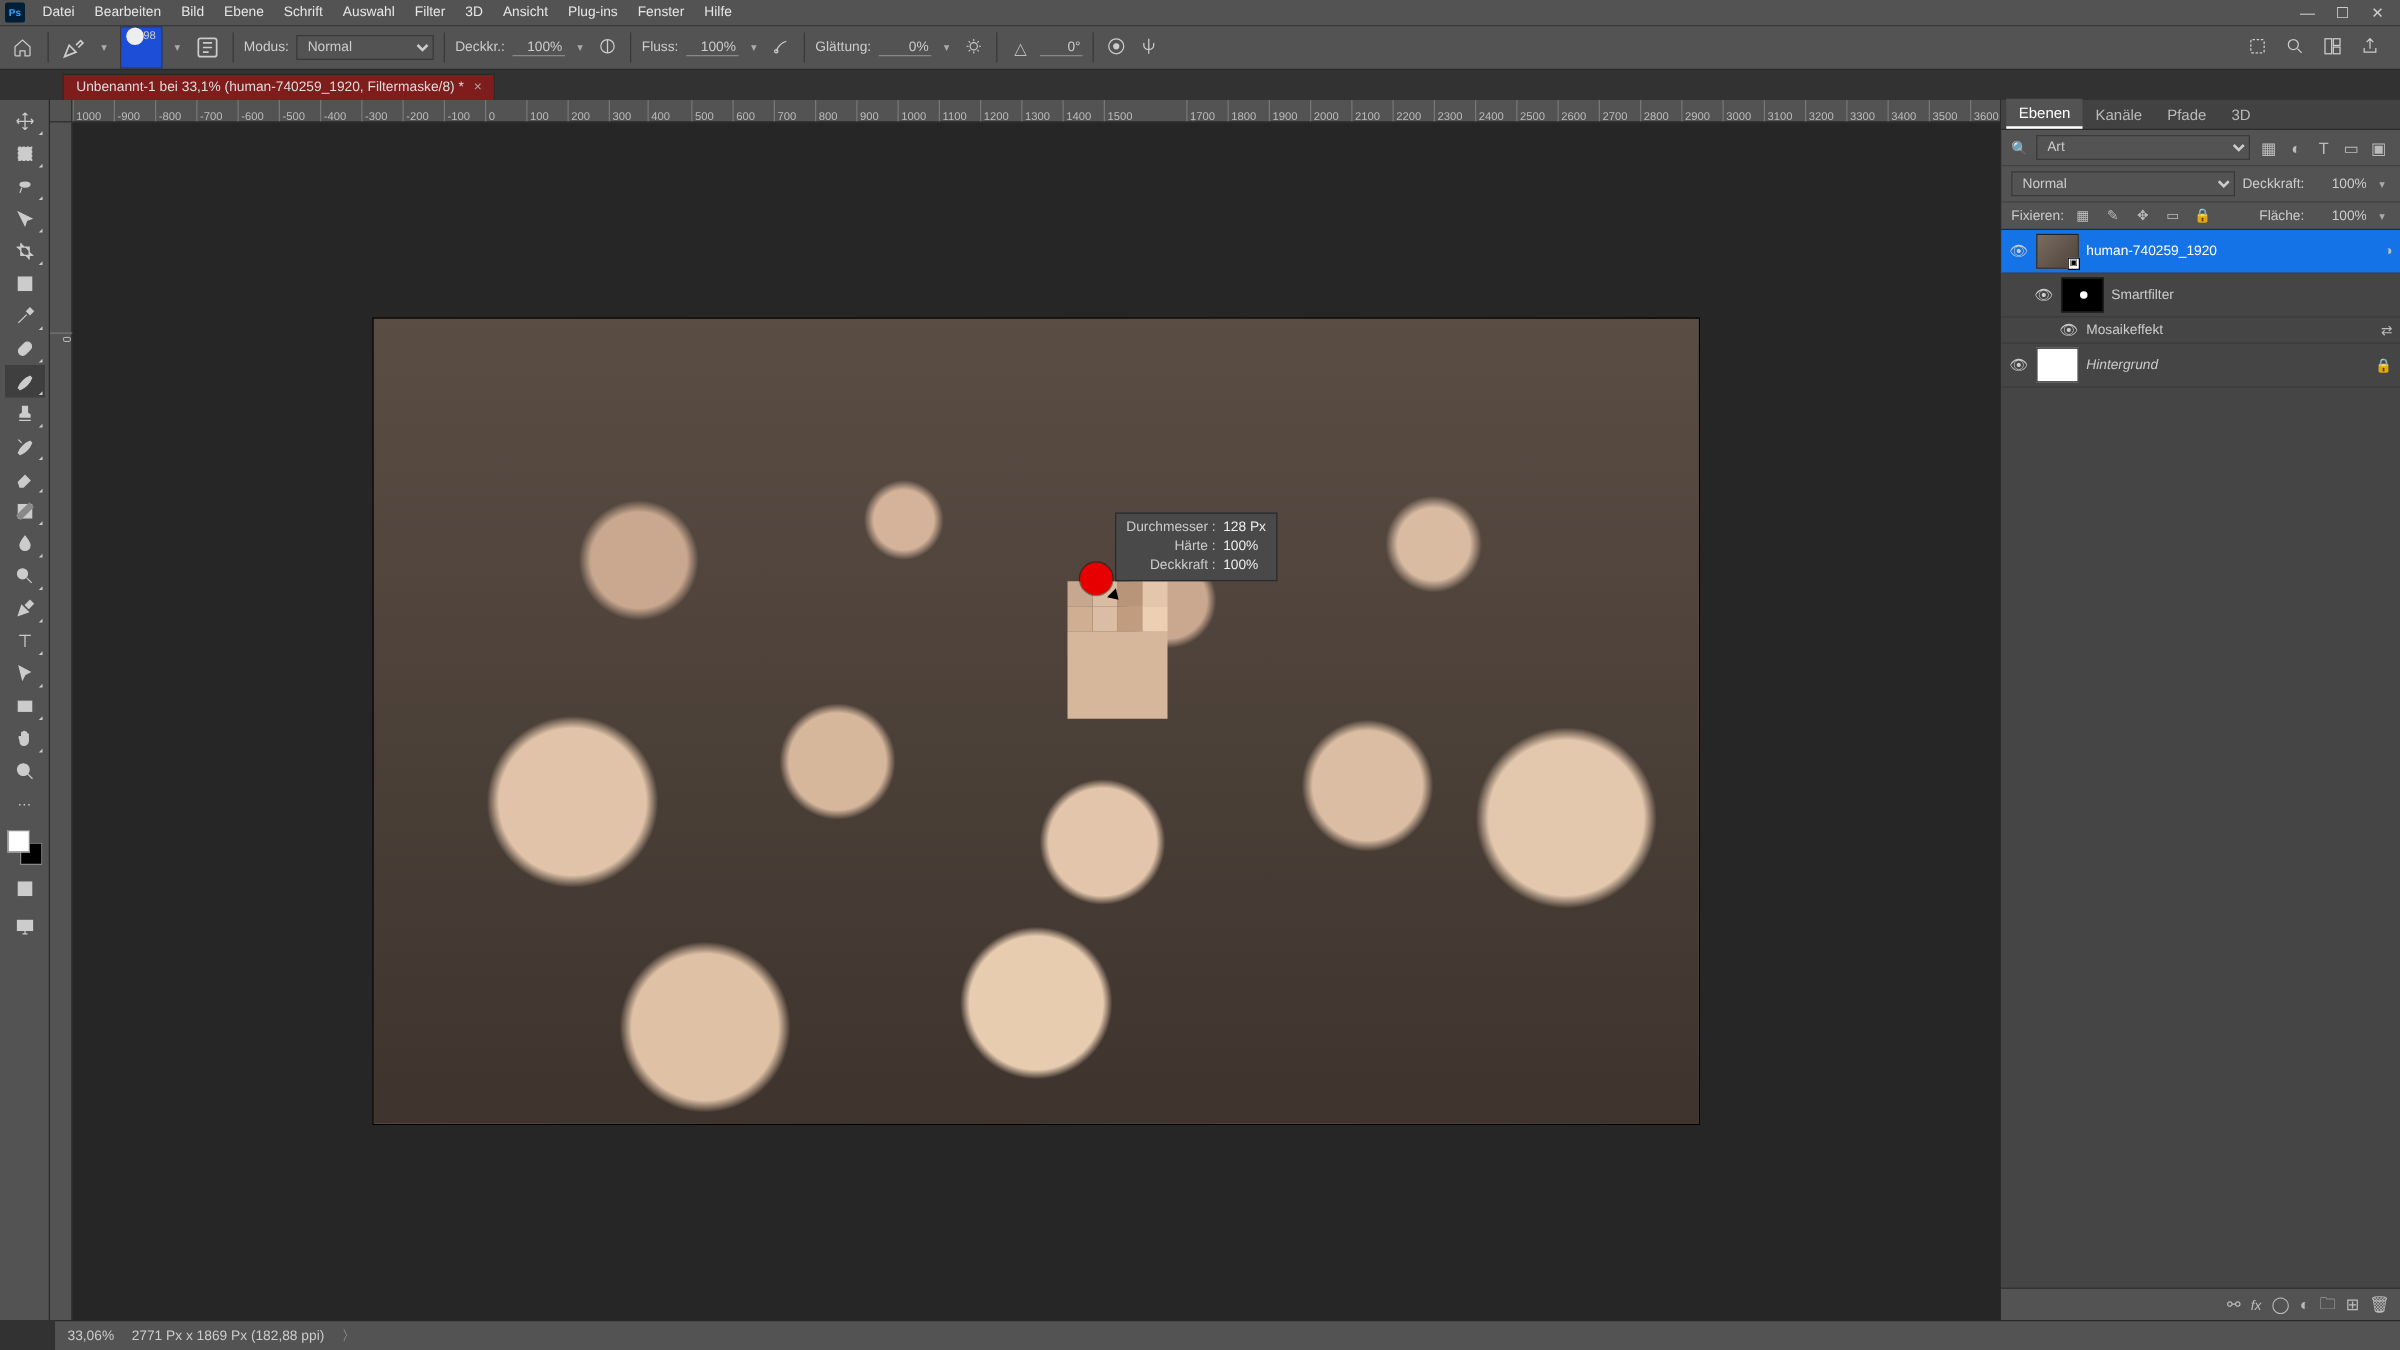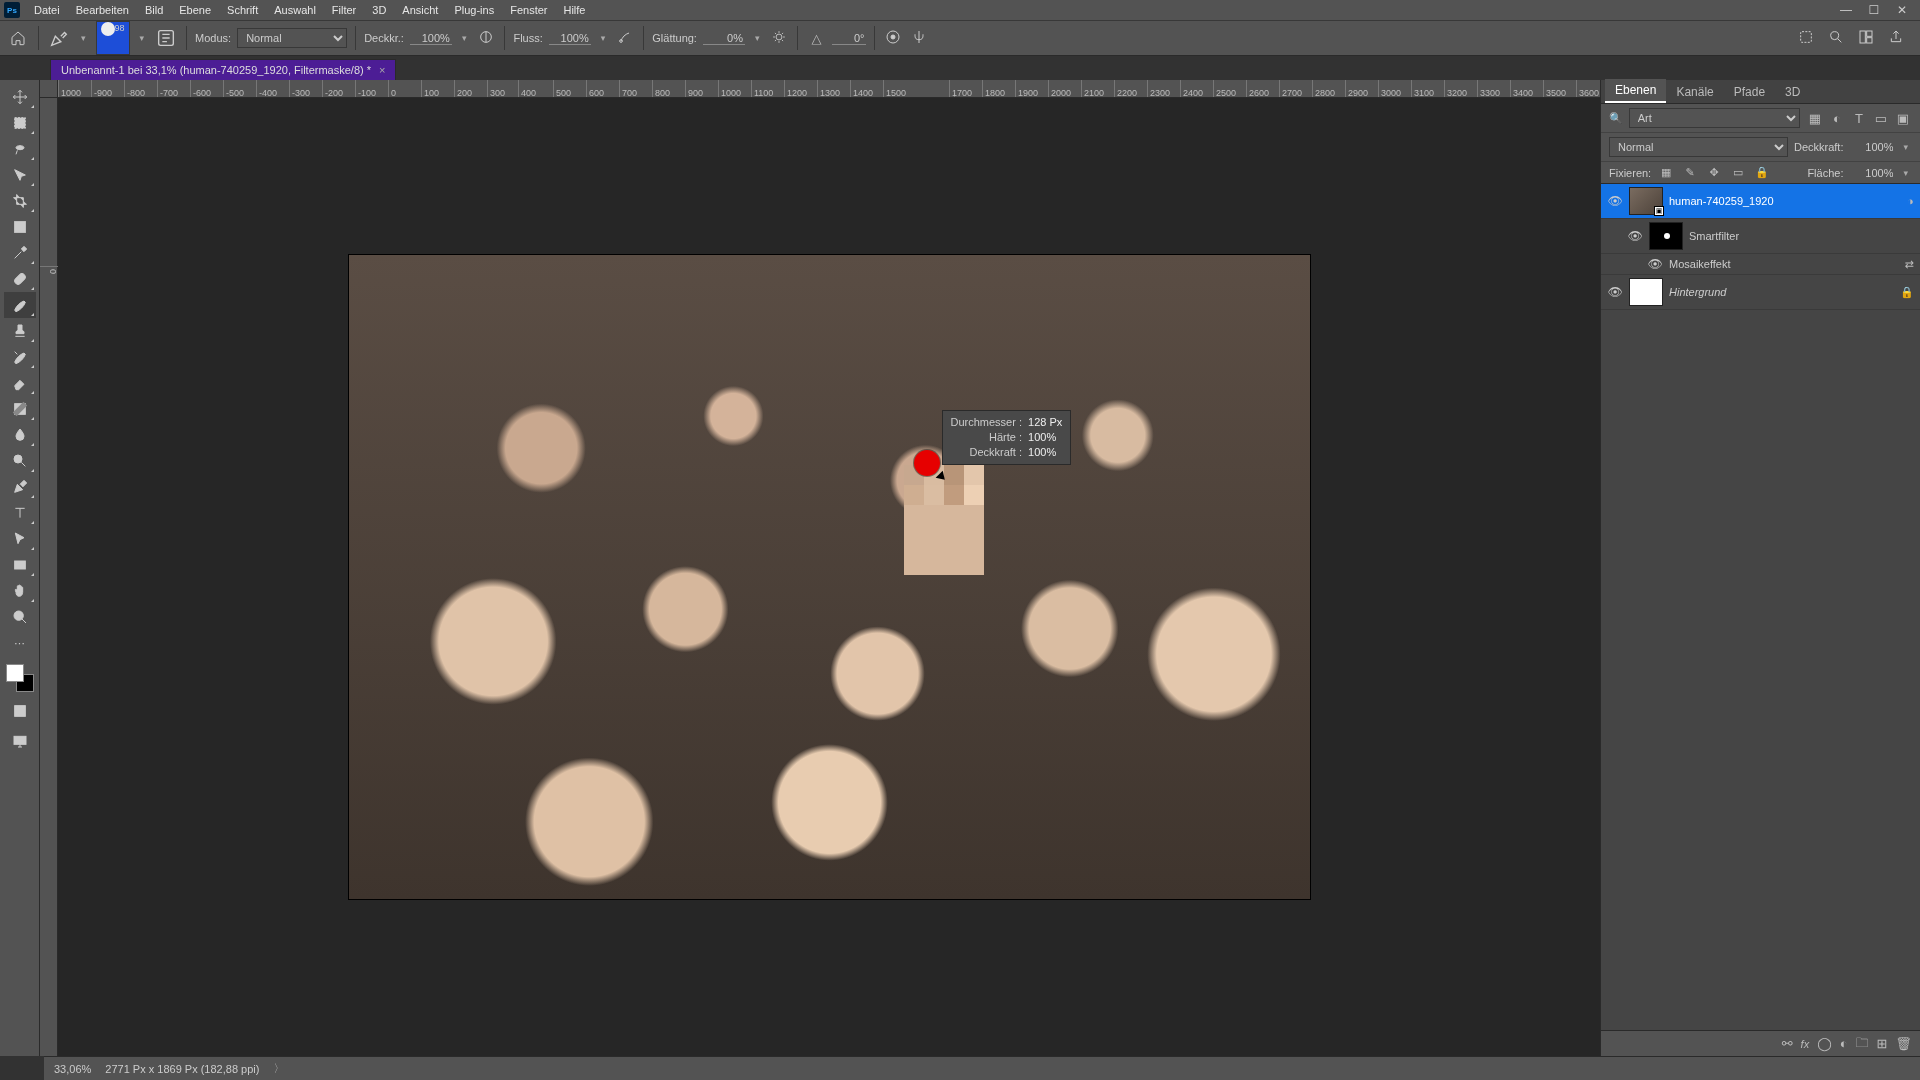--- a/index.html
+++ b/index.html
@@ -22,21 +22,21 @@
 .opt-label { color:#ccc; font-size:11px; }
 .opt-select { background:#535353; border:1px solid #383838; color:#ccc; height:20px; padding:0 4px; min-width:110px; }
 .opt-input { background:#535353; border:none; border-bottom:1px solid #888; color:#ccc; width:42px; text-align:right; padding:0 2px; font-size:11px;}
 .opt-div { width:1px; height:24px; background:#383838; margin:0 2px; }
 .opt-chevron { color:#aaa; font-size:9px; padding:0 4px; cursor:pointer;}
 .opt-icon { color:#bbb; font-size:13px; width:20px; text-align:center; cursor:pointer;}
 .optionsbar .right { margin-left:auto; display:flex; gap:10px; align-items:center; padding-right:8px;}
 
 
 .doctab-row { height: 24px; background:#323232; display:flex; align-items:flex-end; padding-left:50px; }
-.doctab { background:#4c1d95; color:#ddd; padding:4px 10px; border-top:1px solid #2a2a2a; border-left:1px solid #2a2a2a; border-right:1px solid #2a2a2a; font-size:11px; display:flex; align-items:flex-start; gap:8px;}
+.doctab { background:#7f1d1d; color:#ddd; padding:4px 10px; border-top:1px solid #2a2a2a; border-left:1px solid #2a2a2a; border-right:1px solid #2a2a2a; font-size:11px; display:flex; align-items:flex-start; gap:8px;}
 .doctab .close { color:#aaa; cursor:pointer; }
 
 
 .workspace { position:absolute; top:80px; bottom:24px; left:0; right:0; display:flex; }
 
 
 .toolbar { width: 40px; background:#535353; border-right:1px solid #2a2a2a; display:flex; flex-direction:column; align-items:center; padding-top:4px; gap:0; }
 .tool { width:32px; height:26px; display:flex; align-items:center; justify-content:center; color:#ccc; cursor:pointer; position:relative; }
 .tool.active { background:#3f3f3f; }
 .tool svg { width:16px; height:16px; fill:#ccc; }
@@ -47,21 +47,21 @@
 .below-swatch { width:32px; display:flex; flex-direction:column; align-items:center; gap:4px; margin-top:6px;}
 
 
 .canvas-wrap { flex:1; background:#262626; position:relative; overflow:hidden; }
 .ruler-h { position:absolute; top:0; left:18px; right:0; height:18px; background:#535353; border-bottom:1px solid #2a2a2a; display:flex; overflow:hidden;padding-left:12px;}
 .ruler-h .tick { position:absolute; top:0; height:18px; border-left:1px solid #777; font-size:9px; color:#bbb; padding-left:2px; display:flex; align-items:flex-end;}
 .ruler-v { position:absolute; top:18px; left:0; width:18px; bottom:0; background:#535353; border-right:1px solid #2a2a2a; }
 .ruler-v .tick { position:absolute; left:0; width:18px; border-top:1px solid #777; font-size:9px; color:#bbb; writing-mode:vertical-rl; padding-top:2px; }
 .ruler-corner { position:absolute; top:0; left:0; width:18px; height:18px; background:#535353; border-right:1px solid #2a2a2a; border-bottom:1px solid #2a2a2a;}
 .canvas-inner { position:absolute; top:18px; left:18px; right:0; bottom:0; background:#262626; display:flex; align-items:center; justify-content:center;}
-.image-placeholder { width:961px; height:644px; background: linear-gradient(135deg,#6b5b52 0%, #4a3f39 20%, #8a7468 40%, #3d3530 60%, #7b6558 80%, #52443c 100%); position:relative; overflow:hidden; box-shadow: 0 0 0 1px #000; }
+.image-placeholder { width:1060px; height:644px; background: linear-gradient(135deg,#6b5b52 0%, #4a3f39 20%, #8a7468 40%, #3d3530 60%, #7b6558 80%, #52443c 100%); position:relative; overflow:hidden; box-shadow: 0 0 0 1px #000; }
 .image-placeholder .crowd { position:absolute; inset:0; background:
   radial-gradient(circle at 20% 30%, #c9a88f 0 4%, transparent 5%),
   radial-gradient(circle at 40% 25%, #d4b39a 0 3%, transparent 4%),
   radial-gradient(circle at 60% 35%, #caa890 0 4%, transparent 5%),
   radial-gradient(circle at 80% 28%, #d8bba1 0 3%, transparent 4%),
   radial-gradient(circle at 15% 60%, #e0c3a8 0 6%, transparent 7%),
   radial-gradient(circle at 35% 55%, #d6b79c 0 5%, transparent 6%),
   radial-gradient(circle at 55% 65%, #e2c5aa 0 6%, transparent 7%),
   radial-gradient(circle at 75% 58%, #dabda2 0 5%, transparent 6%),
   radial-gradient(circle at 90% 62%, #e4c8ad 0 6%, transparent 7%),

